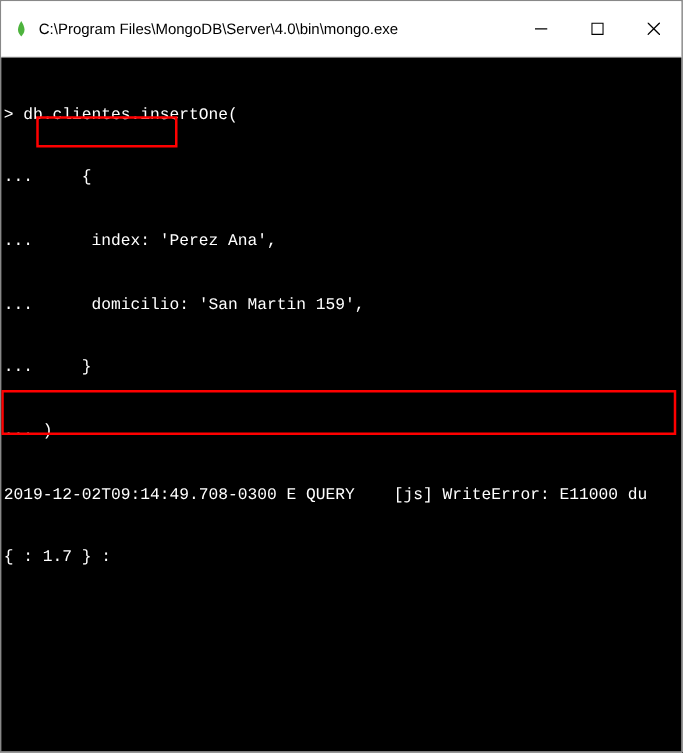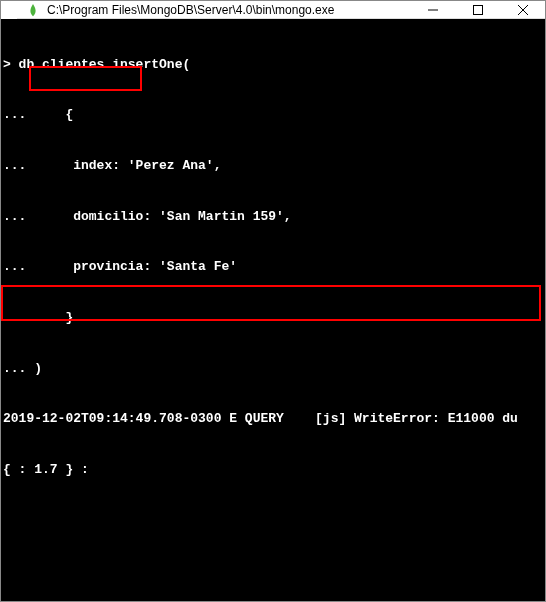--- a/index.html
+++ b/index.html
@@ -16,27 +16,26 @@
     }
     .window {
       width: 546px;
       height: 602px;
       background: #fff;
       border: 1px solid #888;
       display: flex;
       flex-direction: column;
     }
     .titlebar {
-      height: 18px;
+      height: 45px;
       background: #fff;
       display: flex;
       align-items: center;
       padding: 0 0 0 8px;
       border-bottom: 1px solid #ddd;
-      margin-left: 16px;
     }
     .titlebar-icon {
       width: 16px;
       height: 16px;
       margin-right: 6px;
       display: flex;
       align-items: center;
       justify-content: center;
     }
     .titlebar-icon svg {
@@ -68,21 +67,20 @@
       color: #fff;
       padding: 4px 2px;
       font-size: 13px;
       line-height: 1.3;
       overflow: hidden;
       white-space: pre;
       position: relative;
     }
     .terminal-line {
       white-space: pre;
-      font-weight: bold;
     }
     .highlight-box {
       position: absolute;
       border: 2px solid #ff0000;
       pointer-events: none;
     }
     .hl1 {
       top: 47px;
       left: 28px;
       width: 113px;
@@ -123,21 +121,20 @@
             <line x1="10" y1="0" x2="0" y2="10" stroke="#000" stroke-width="1"></line>
           </svg>
       </div>
     </div>
   </div>
   <div class="terminal">
     <div class="terminal-line">&gt; db.clientes.insertOne(</div>
     <div class="terminal-line">...     {</div>
     <div class="terminal-line">...      index: 'Perez Ana',</div>
     <div class="terminal-line">...      domicilio: 'San Martin 159',</div>
-    <div class="terminal-line">...      provincia: 'Santa Fe'</div>
     <div class="terminal-line">...     }</div>
     <div class="terminal-line">... )</div>
     <div class="terminal-line">2019-12-02T09:14:49.708-0300 E QUERY    [js] WriteError: E11000 du</div>
     <div class="terminal-line">{ : 1.7 } :</div>
     
     
     
     
     
     

